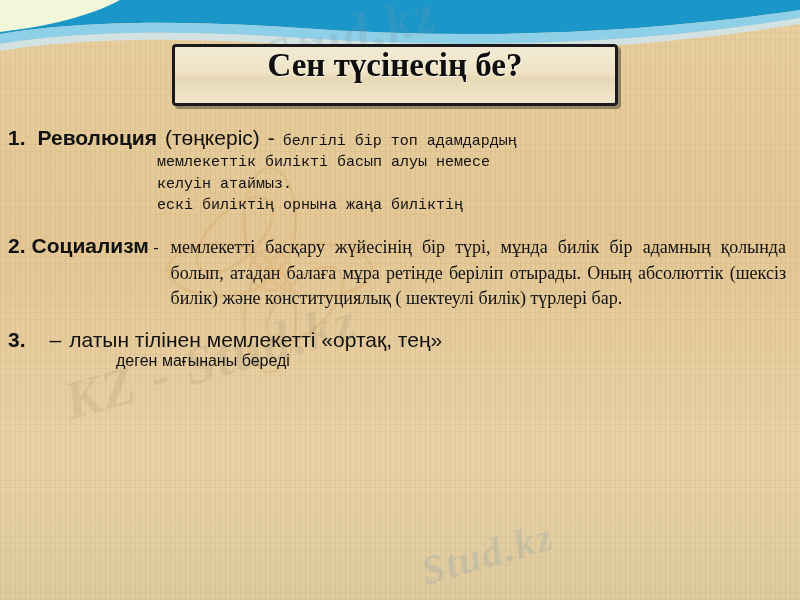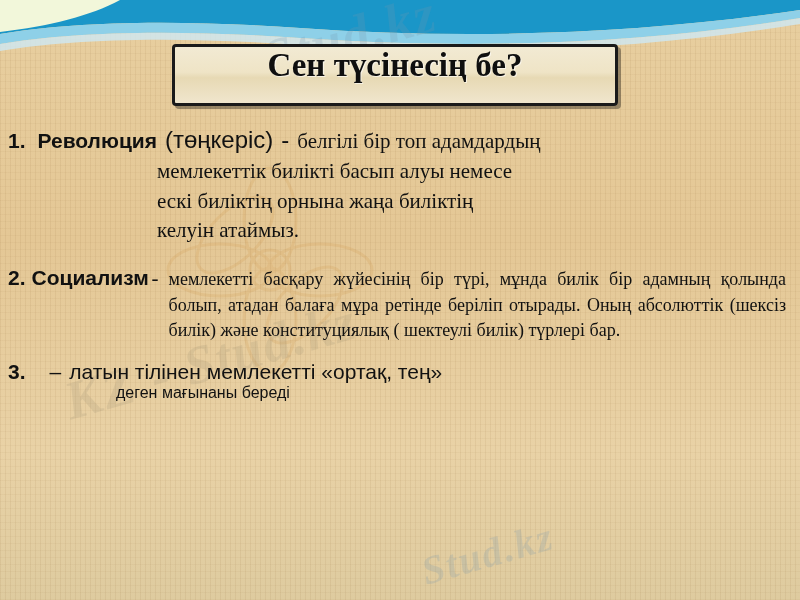--- a/index.html
+++ b/index.html
@@ -97,26 +97,26 @@
     font-family: "Liberation Sans", sans-serif;
     font-weight: bold;
     font-size: 21px;
     color: #111;
     white-space: nowrap;
     padding-left: 8px;
   }
   .term-paren {
     font-family: "Liberation Sans", sans-serif;
     font-weight: normal;
-    font-size: 24px;
+    font-size: 21px;
     color: #111;
   }
   .serif {
-    font-family: Liberation Serif, serif;
-    font-size: 21px;
+    font-family: Liberation Mono, monospace;
+    font-size: 15px;
     color: #111;
     line-height: 1.42;
   }
   
   .item1 .first-line {
     display: flex;
     align-items: baseline;
     white-space: nowrap;
   }
   .item1 .cont {
@@ -207,22 +207,22 @@
         <span class="gap-sm"></span>
         <span class="term" style="padding-left:4px">Революция</span>
         <span class="gap-sm"></span>
         <span class="term-paren">(төңкеріс)</span>
         <span class="gap-sm"></span>
         <span class="term-paren">-</span>
         <span class="gap-sm"></span>
         <span class="serif">белгілі бір топ адамдардың</span>
       </div>
       <div class="cont serif">мемлекеттік билікті басып алуы немесе</div>
+      <div class="cont serif">келуін атаймыз.</div>
       <div class="cont serif">ескі биліктің орнына жаңа биліктің</div>
-      <div class="cont serif">келуін атаймыз.</div>
     </div>
 
     <div class="item item2">
       <div class="row">
         <span class="term" style="width:auto;padding-right:6px;">2.</span>
         <span class="term" style="padding-left:0;width:120px;">Социализм</span>
         <span class="serif" style="padding-right:10px;">-</span>
         <span class="para">мемлекетті басқару жүйесінің бір түрі, мұнда билік бір адамның қолында болып, атадан балаға мұра ретінде беріліп отырады. Оның абсолюттік (шексіз билік) және конституциялық ( шектеулі билік)  түрлері бар.</span>
       </div>
     </div>

